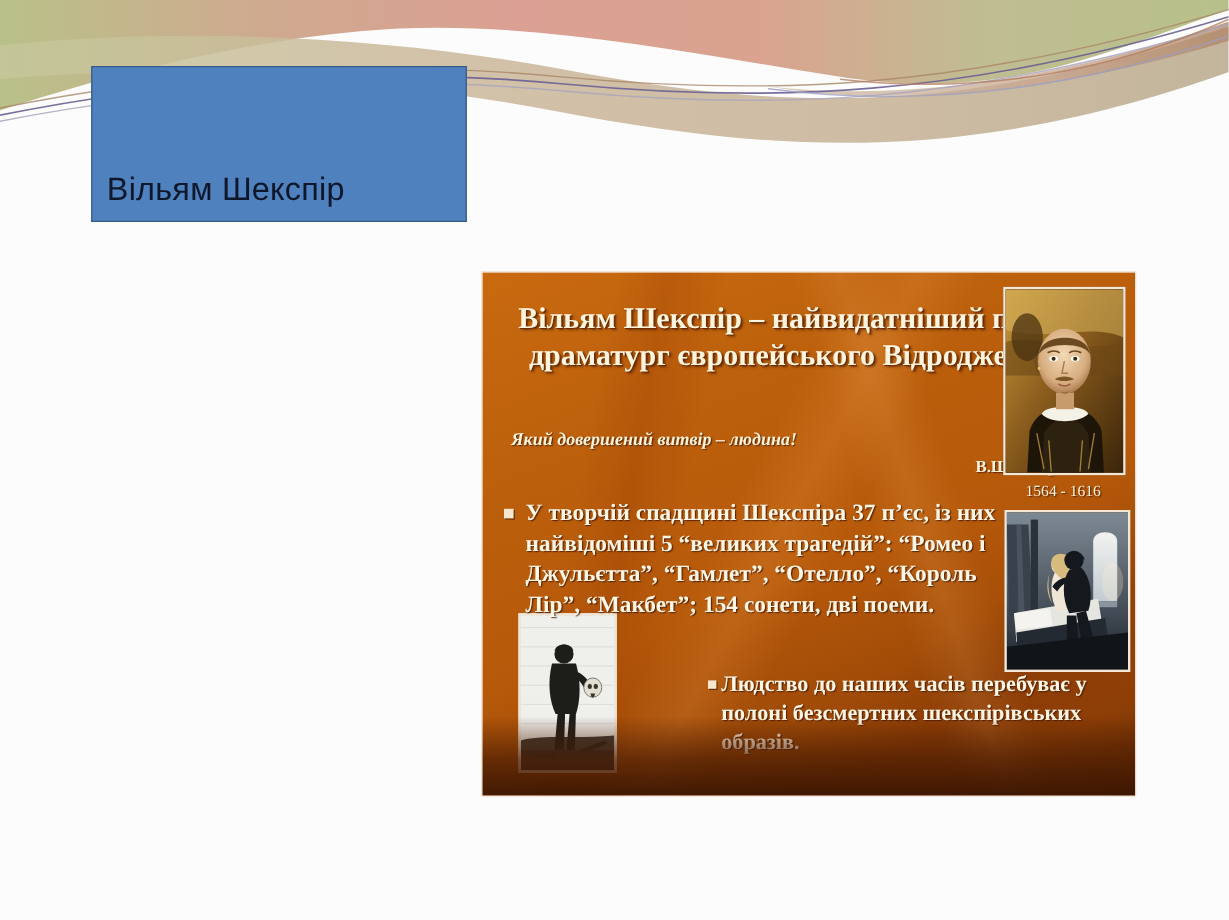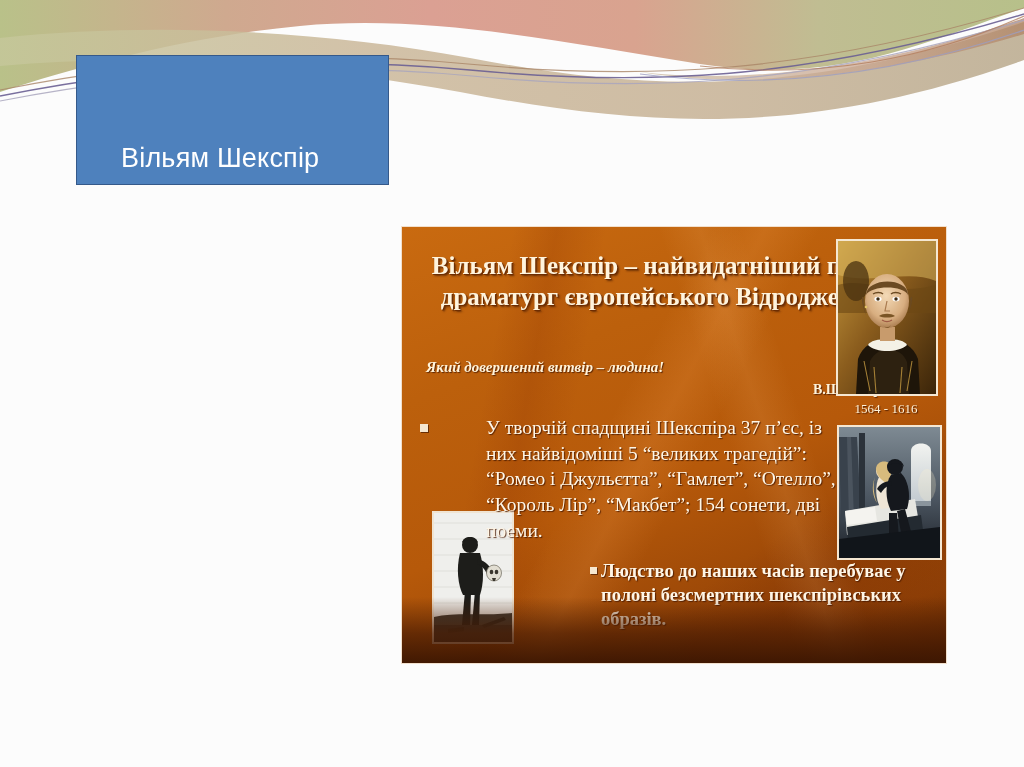--- a/index.html
+++ b/index.html
@@ -43,25 +43,24 @@
     border: 1px solid #35598a;
     box-sizing: border-box;
   }
   #title-text {
     position: absolute;
     left: 12px;
     bottom: 10px;
     right: 6px;
     font-size: 27px;
     line-height: 1.15;
-    color: #ffffff;
+    color: #0f172a;
     font-family: "Liberation Sans", sans-serif;
     letter-spacing: 0.2px;
     white-space: nowrap;
-    margin-left: 32px;
   }
 
   
   #content-picture {
     position: absolute;
     left: 401px;
     top: 226px;
     width: 546px;
     height: 438px;
     background: linear-gradient(160deg, #c96a10 0%, #bc600c 28%, #b6590a 55%, #8e3f06 88%, #5d2603 100%);
@@ -139,26 +138,25 @@
   }
   #pic-bullet-1 .marker {
     flex: 0 0 auto;
     width: 8px; height: 8px;
     background: #f6e7cf;
     margin-top: 9px;
     box-shadow: 1px 1px 0 rgba(70,25,0,0.7);
   }
   #pic-bullet-1 .para {
     font-family: "Liberation Serif", serif;
-    font-weight: normal;
+    font-weight: bold;
     font-size: 19.5px;
     line-height: 1.32;
     color: #fff6e6;
     text-shadow: 1px 1px 1px rgba(70,25,0,0.85);
-    margin-left: 48px;
   }
 
   
   #pic-bullet-2 {
     position: absolute;
     left: 188px;
     top: 332px;
     width: 345px;
     display: flex;
     gap: 4px;

